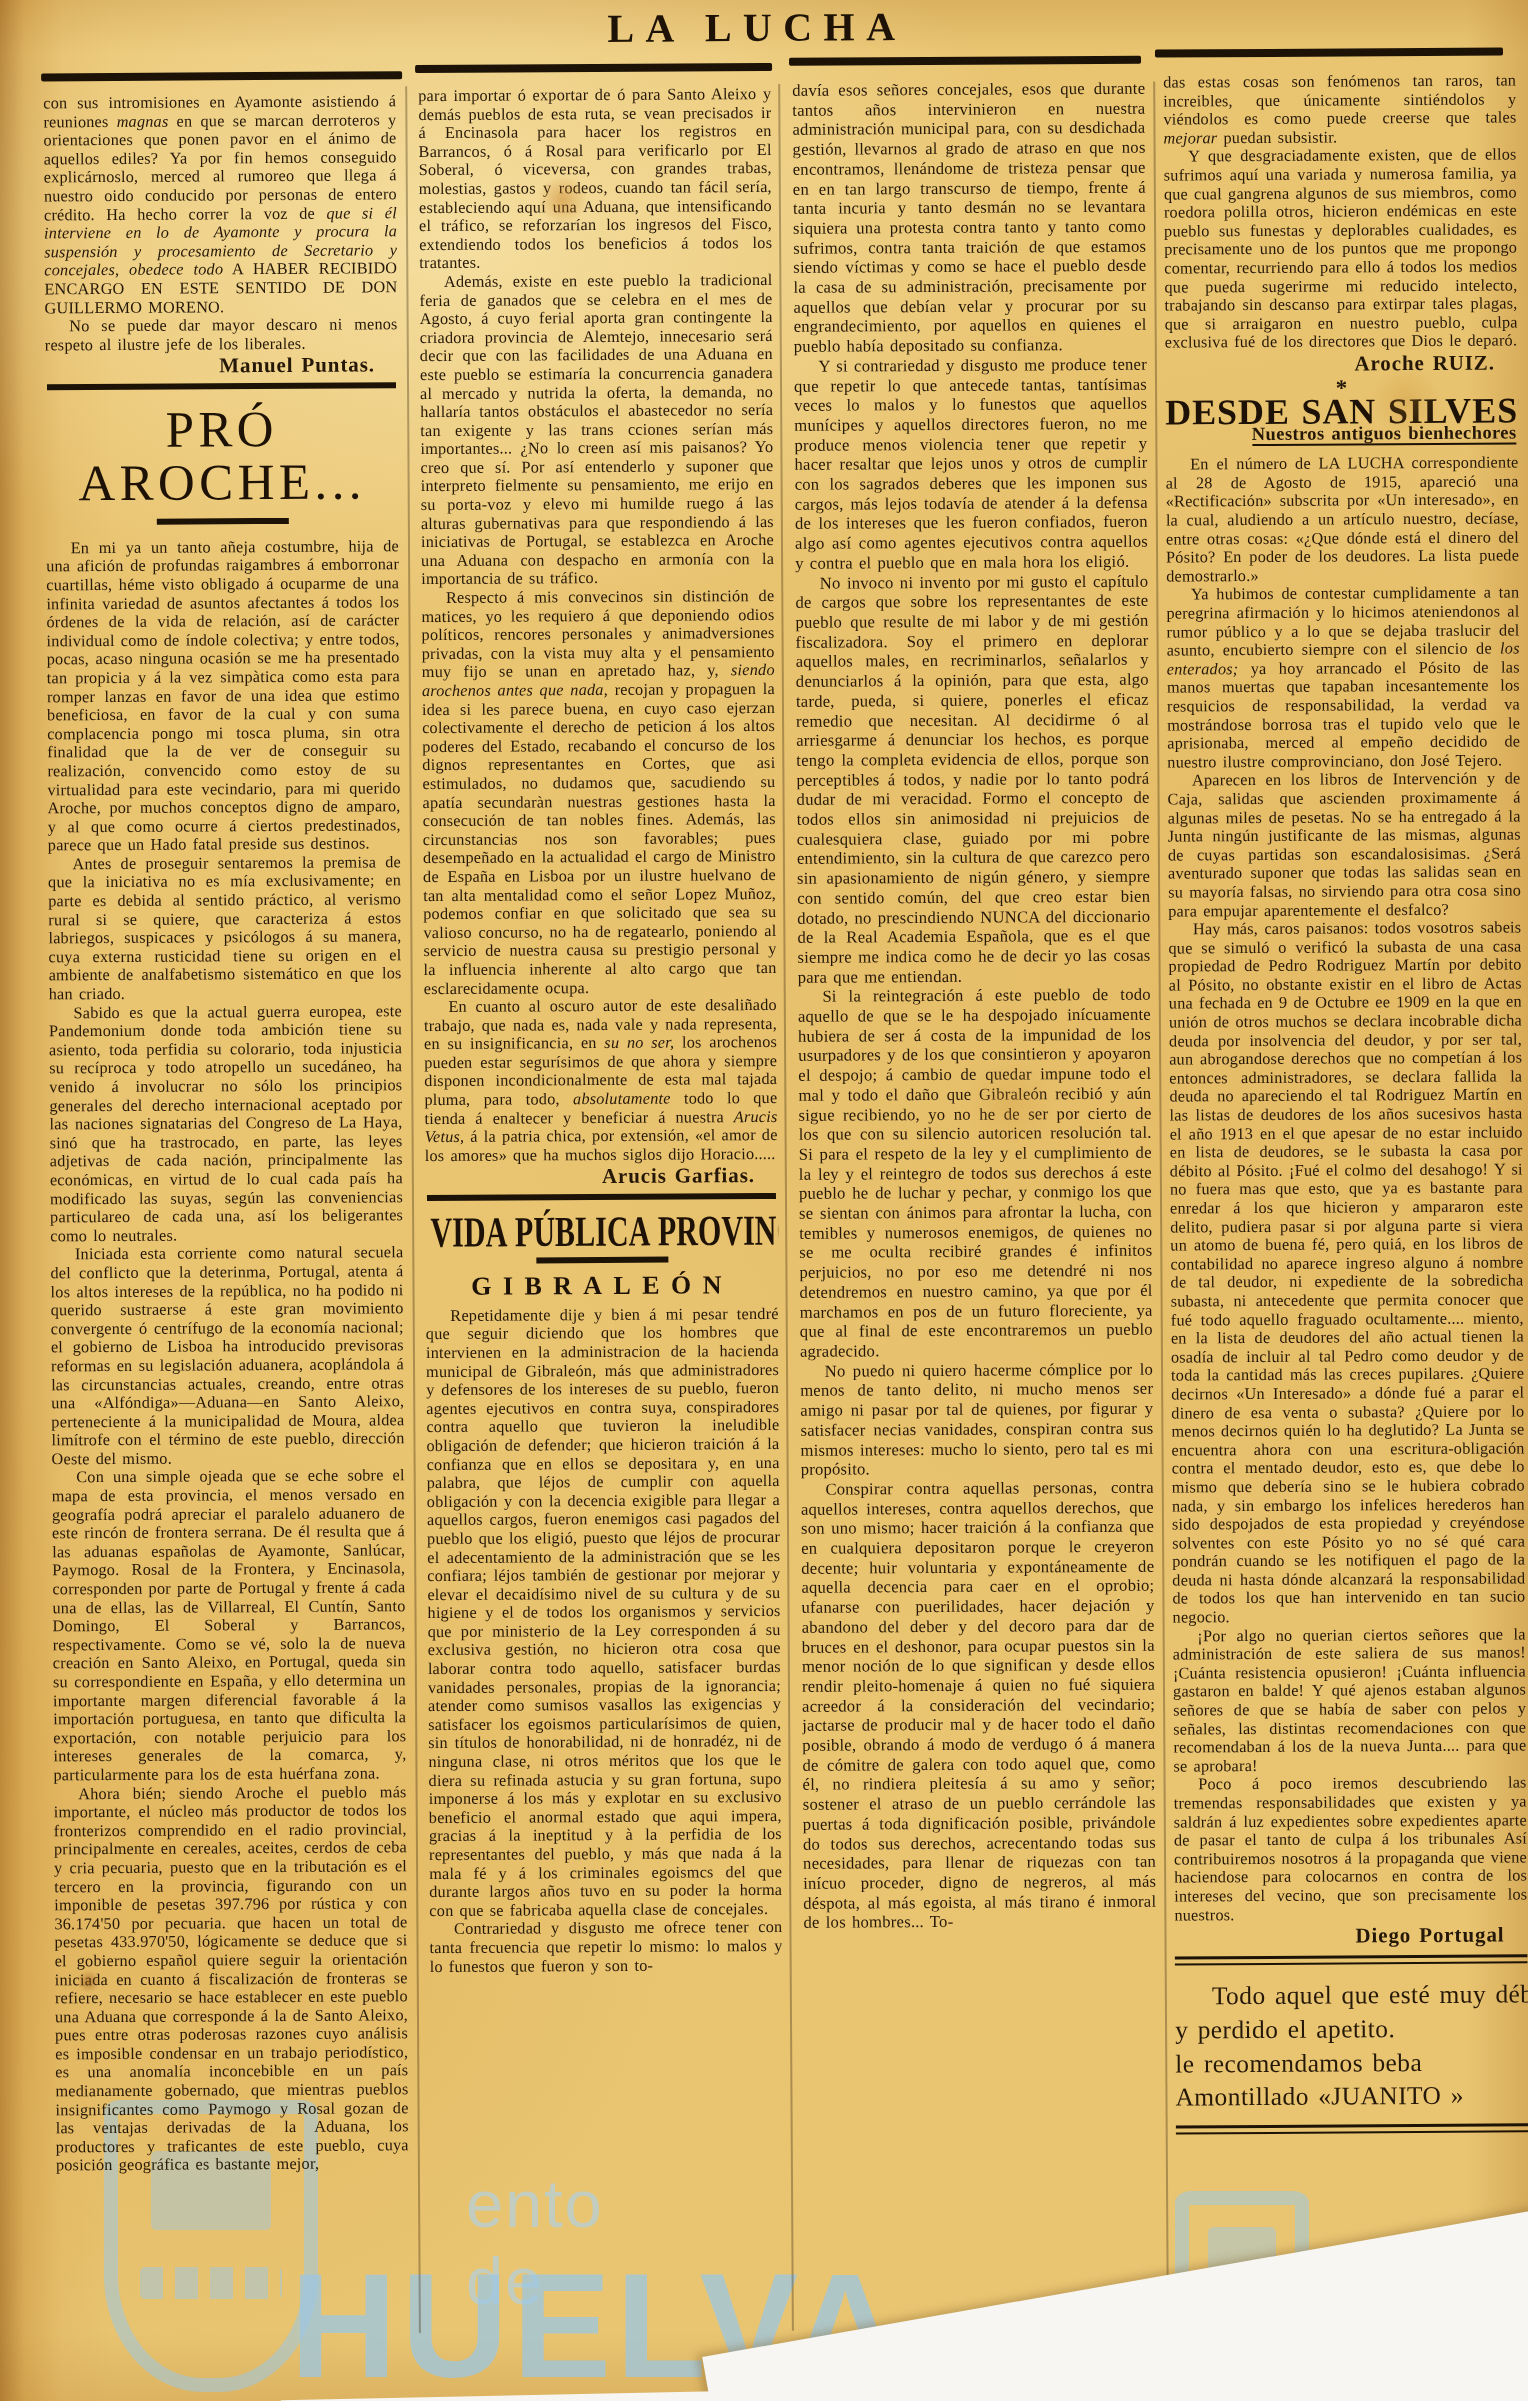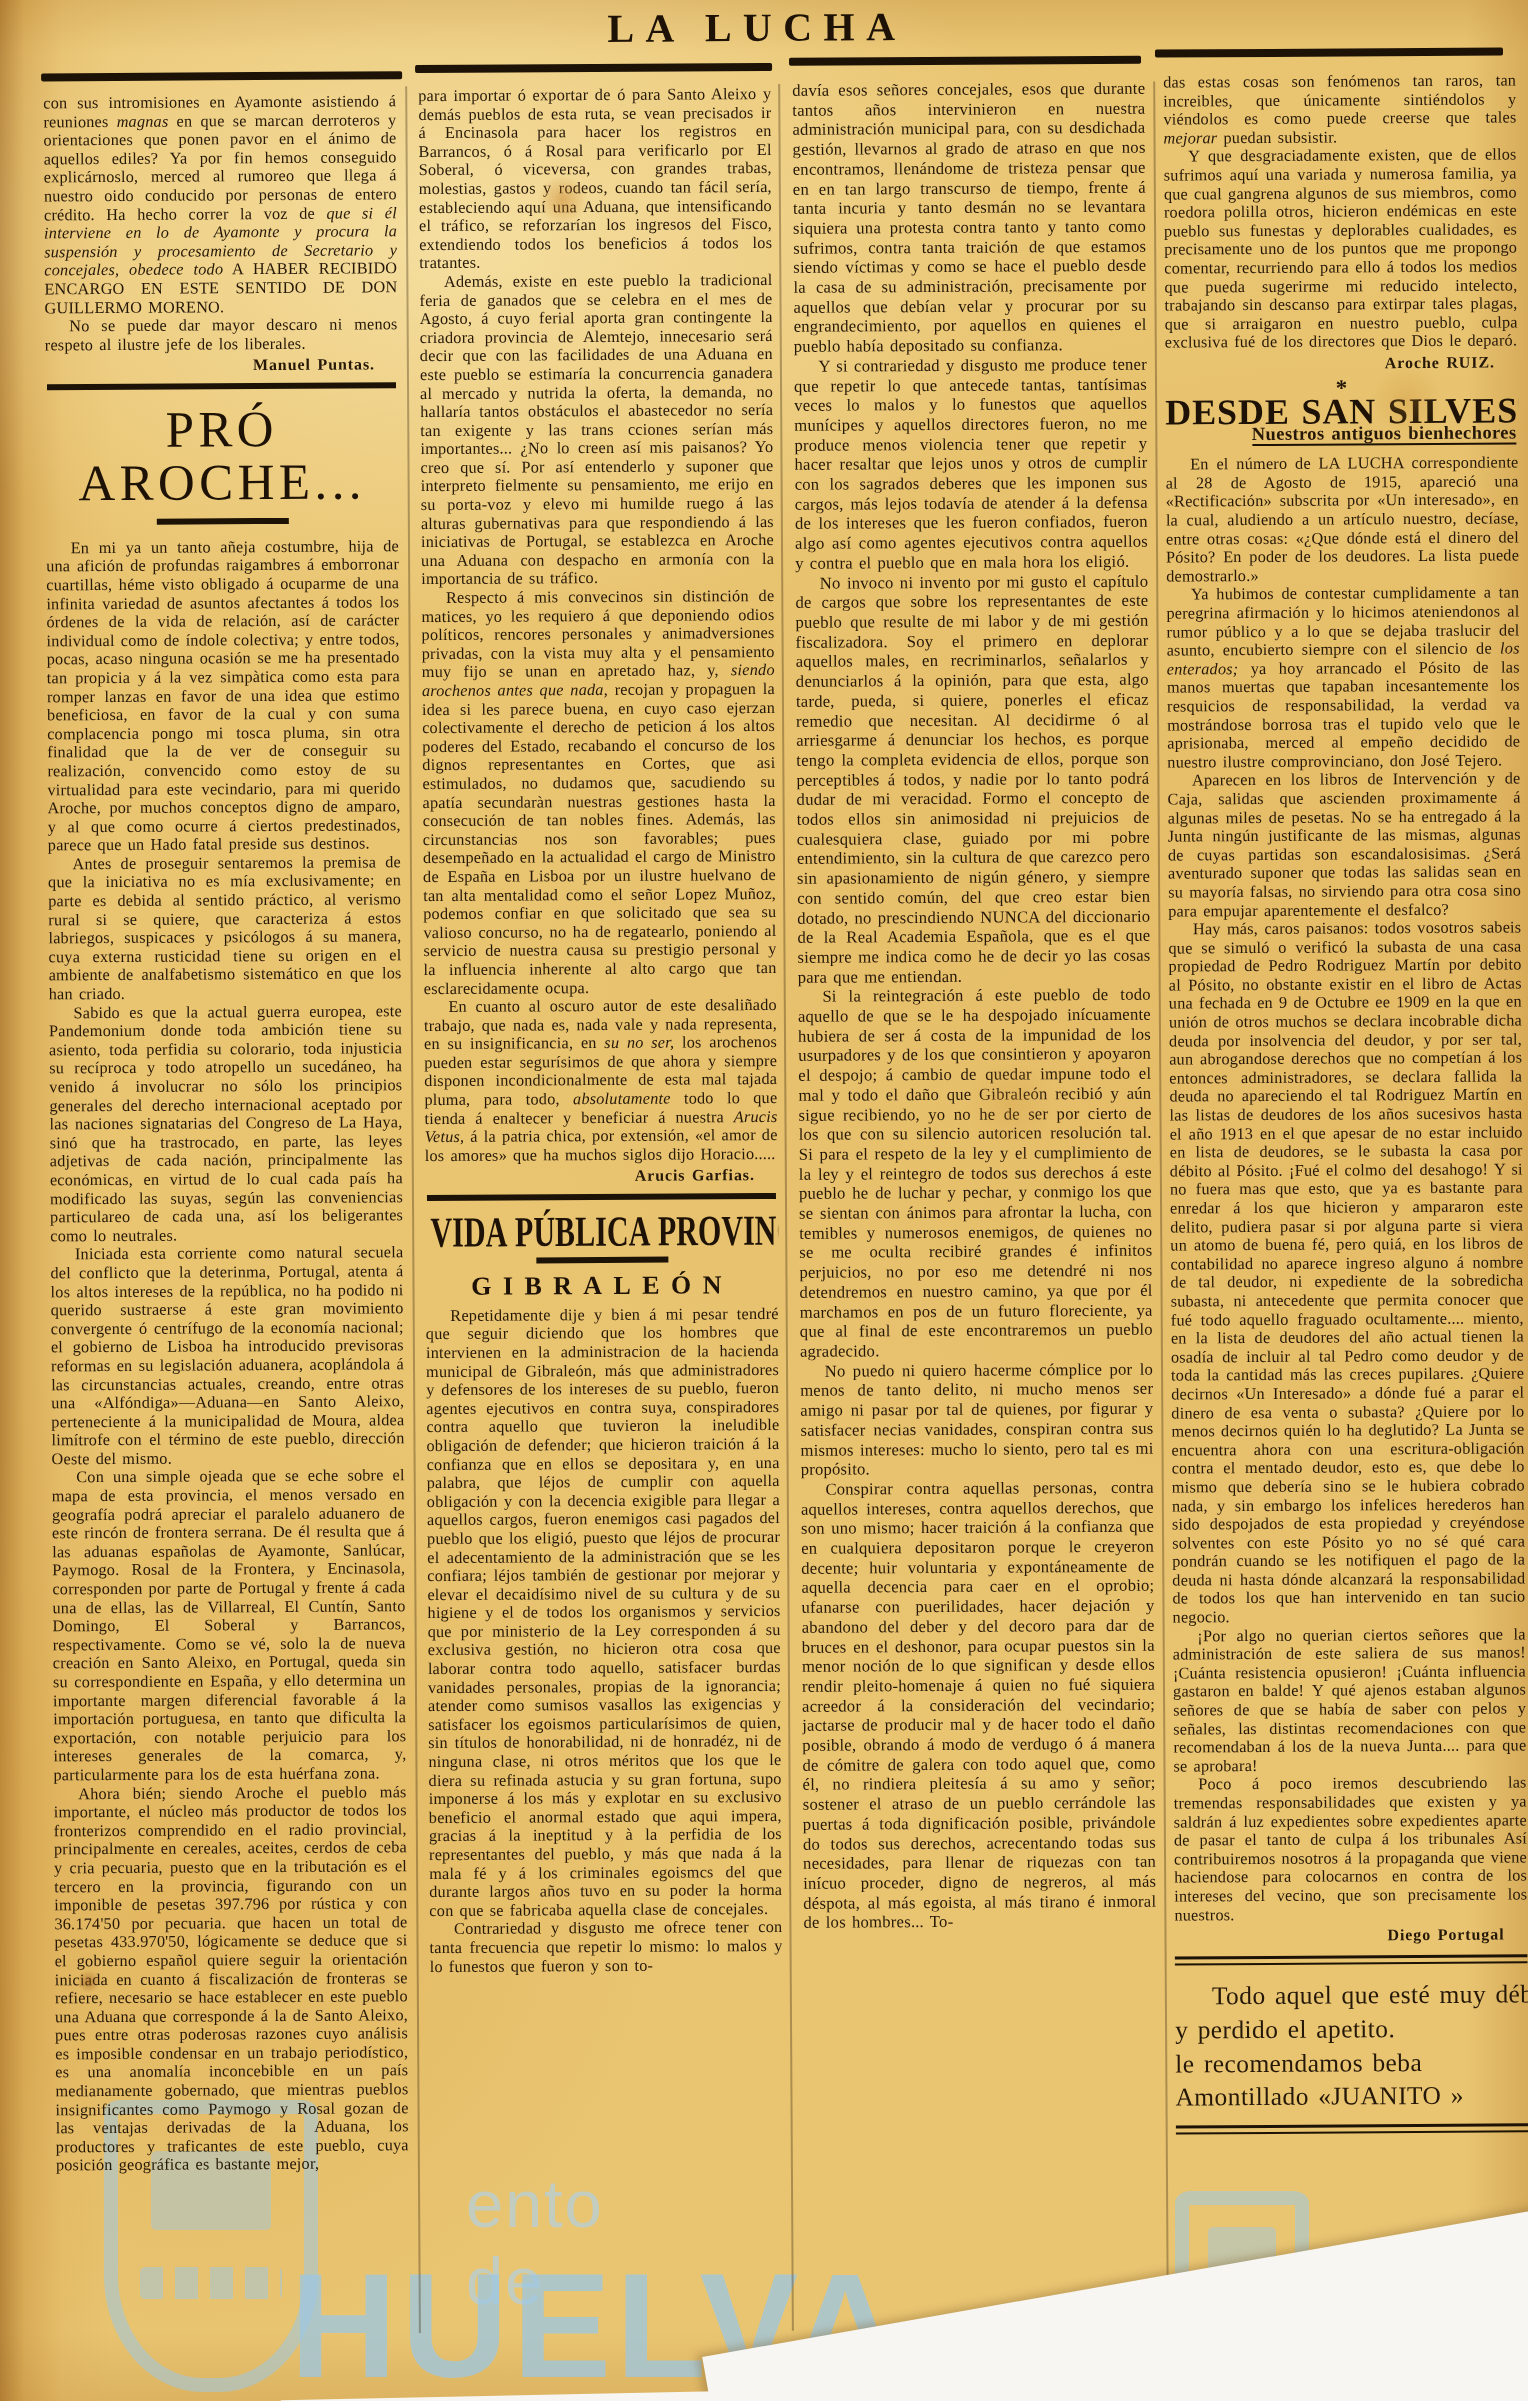--- a/index.html
+++ b/index.html
@@ -26,21 +26,21 @@
   .v1{left:412px;} .v2{left:785px;} .v3{left:1160px;}
   .col{position:absolute;width:353px;text-align:justify;font-size:16.3px;
     line-height:18.6px;letter-spacing:0.2px;word-spacing:1.8px;overflow:hidden;}
   .col1{left:50px;top:90px;height:2286px;}
   .col2{left:425px;top:85px;height:2286px;}
   .col3{left:799px;top:81px;height:2286px;font-size:16.7px;line-height:19.7px;}
   .col4{left:1170px;top:76px;height:2304px;}
   .blk{margin:0;}
   .paragraph{text-indent:24.6px;}
   .continuation{text-indent:0;}
-  .signature{width:max-content;margin:2.6px 23px 3.5px auto;font-weight:bold;font-size:16px;letter-spacing:0.9px;}
+  .signature{width:max-content;margin:2.6px 23px 3.5px auto;font-weight:bold;font-size:21px;letter-spacing:0.9px;}
   .rule{height:5.3px;background:#1c1205;margin:8.8px 1.8px 14px;}
   .title-rule{width:132px;height:5.3px;background:#1c1205;margin:3.5px auto 14px;}
   .article-title{font-size:51px;text-align:center;letter-spacing:4.4px;line-height:1.05;
     margin:12.3px 0 8.8px;font-weight:normal;color:#1d1205;}
   .section-title{font-size:31px;font-weight:bold;text-align:center;letter-spacing:0px;
     transform:scale(.97,1.38);transform-origin:center;margin:23px 0 16px;color:#1d1205;white-space:nowrap;}
   .subhead{font-size:26px;font-weight:bold;text-align:center;letter-spacing:11.4px;margin:5.3px 0 10.6px;color:#1d1205;}
   .article-title2{font-size:36px;text-align:center;letter-spacing:0.9px;font-weight:bold;margin:7px 0 3.5px;color:#1d1205;white-space:nowrap;}
   .kicker{width:max-content;margin:0 1.8px 8.8px auto;border-bottom:2.6px solid #1c1205;
     padding-bottom:0.9px;font-weight:bold;font-size:18.5px;letter-spacing:0.4px;}

